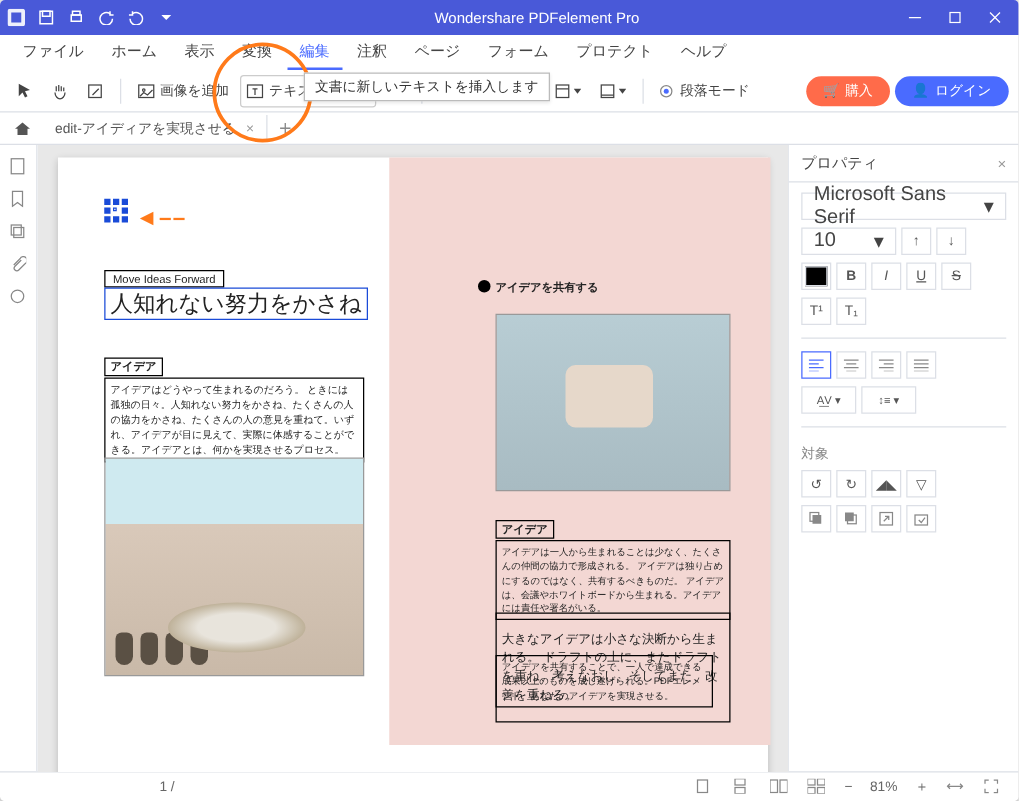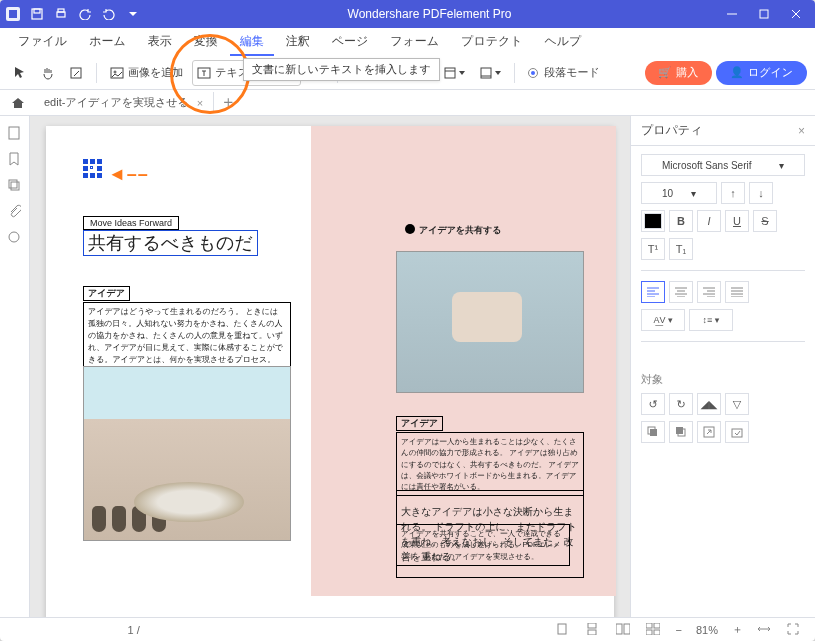--- a/index.html
+++ b/index.html
@@ -64,43 +64,43 @@
   .p-title { position:absolute; top:104px; left:37px; font-size:18px; font-family:"Yu Mincho",serif; border:1px solid #1a4bd8; padding:0 4px; }
   
   .p-h1 { position:absolute; top:160px; left:37px; border:1px solid #000; padding:0 4px; font-size:9px; font-weight:bold; }
   .p-blk1 { position:absolute; top:176px; left:37px; width:208px; border:1px solid #000; padding:3px 4px; font-size:8px; line-height:1.5; }
   
   .p-img1 { position:absolute; top:240px; left:37px; width:208px; height:175px; background:linear-gradient(180deg,#cfeaf0 0%,#cfeaf0 30%,#d9c9ba 30%,#c9b9a8 100%); border:1px solid #999; }
   .p-img1::after { content:""; position:absolute; left:50px; bottom:18px; width:110px; height:40px; background:radial-gradient(ellipse at center,#e8e4dc 40%,#bfb29a 70%); border-radius:50%; }
   .p-vases { position:absolute; bottom:8px; left:8px; display:flex; gap:6px; }
   .p-vases span { width:14px; height:26px; background:#5a5044; border-radius:5px 5px 7px 7px; }
   
-  .p-share { position:absolute; top:98px; left:359px; font-size:9px; font-weight:bold; }
+  .p-share { position:absolute; top:98px; left:336px; font-size:9px; font-weight:bold; }
   .p-share::before { content:""; display:inline-block; width:10px; height:10px; background:#000; border-radius:50%; margin-right:4px; vertical-align:-1px; }
   
   .p-img2 { position:absolute; top:125px; left:350px; width:188px; height:142px; background:linear-gradient(180deg,#b8cdd4 0%,#a8bbc2 100%); border:1px solid #999; }
   .p-img2::after { content:""; position:absolute; left:55px; top:40px; width:70px; height:50px; background:#e6d8ca; border-radius:8px; }
   
   .p-h2 { position:absolute; top:290px; left:350px; border:1px solid #000; padding:0 4px; font-size:9px; font-weight:bold; }
   .p-blk2 { position:absolute; top:306px; left:350px; width:188px; border:1px solid #000; padding:3px 4px; font-size:7.5px; line-height:1.5; }
   .p-blk3 { position:absolute; top:364px; left:350px; width:188px; border:1px solid #000; padding:13px 4px; font-size:10px; line-height:1.5; }
   .p-blk4 { position:absolute; top:398px; left:350px; width:174px; border:1px solid #000; padding:3px 4px; font-size:7.5px; line-height:1.5; }
   
   
   .rpanel { width:185px; border-left:1px solid var(--border); display:flex; flex-direction:column; font-size:11px; color:#444; }
   .rp-head { padding:6px 10px; font-size:12px; display:flex; justify-content:space-between; align-items:center; border-bottom:1px solid var(--border); }
   .rp-sec { padding:8px 10px; display:flex; flex-direction:column; gap:6px; }
-  .sel { width:100%; height:22px; border:1px solid var(--border); padding:0 20px; font-size:10px; background:#fff; display:flex; align-items:center; justify-content:space-between; cursor:pointer; }
+  .sel { width:100%; height:22px; border:1px solid var(--border); padding:0 9px; font-size:16px; background:#fff; display:flex; align-items:center; justify-content:space-between; cursor:pointer; }
   .row { display:flex; gap:4px; align-items:center; }
   .sqbtn { width:24px; height:22px; border:1px solid var(--border); display:flex; align-items:center; justify-content:center; cursor:pointer; font-size:11px; background:#fff; color:#555; }
   .sqbtn.on { border-color:var(--blue); color:var(--blue); }
   .sqbtn.wide { width:44px; }
   .swatch { width:18px; height:16px; background:#000; border:1px solid var(--border); }
   .rp-divider { height:1px; background:var(--border); margin:4px 0; }
-  .rp-label { font-size:11px; color:#888; margin-top:20px; }
+  .rp-label { font-size:11px; color:#888; margin-top:3px; }
   
   
   .statusbar { height:24px; border-top:1px solid var(--border); display:flex; align-items:center; justify-content:flex-end; gap:14px; padding:0 12px; font-size:11px; color:#666; }
   .statusbar .sicon { width:16px; height:14px; cursor:pointer; }
   .statusbar .pgnum { position:absolute; left:50%; transform:translateX(-280px); }
   
   svg { display:block; }
 </style>
 </head>
 <body>
@@ -325,21 +325,21 @@
               <span></span>
               <span class="c"></span>
               <span></span>
               <span></span>
               <span></span>
               <span></span>
             </div>
         </div>
         <div class="p-arrow">◄ – –</div>
         <div class="p-tag1">Move Ideas Forward</div>
-        <div class="p-title">共有するべきものだ</div>
+        <div class="p-title">人知れない努力をかさね</div>
         <div class="p-h1">アイデア</div>
         <div class="p-blk1">アイデアはどうやって生まれるのだろう。
 ときには孤独の日々。人知れない努力をかさね、たくさんの人の協力をかさね、たくさんの人の意見を重ねて。いずれ、アイデアが目に見えて、実際に体感することができる。アイデアとは、何かを実現させるプロセス。</div>
         <div class="p-img1">
             <div class="p-vases">
               <span></span>
               <span></span>
               <span></span>
               <span></span>
             </div>

